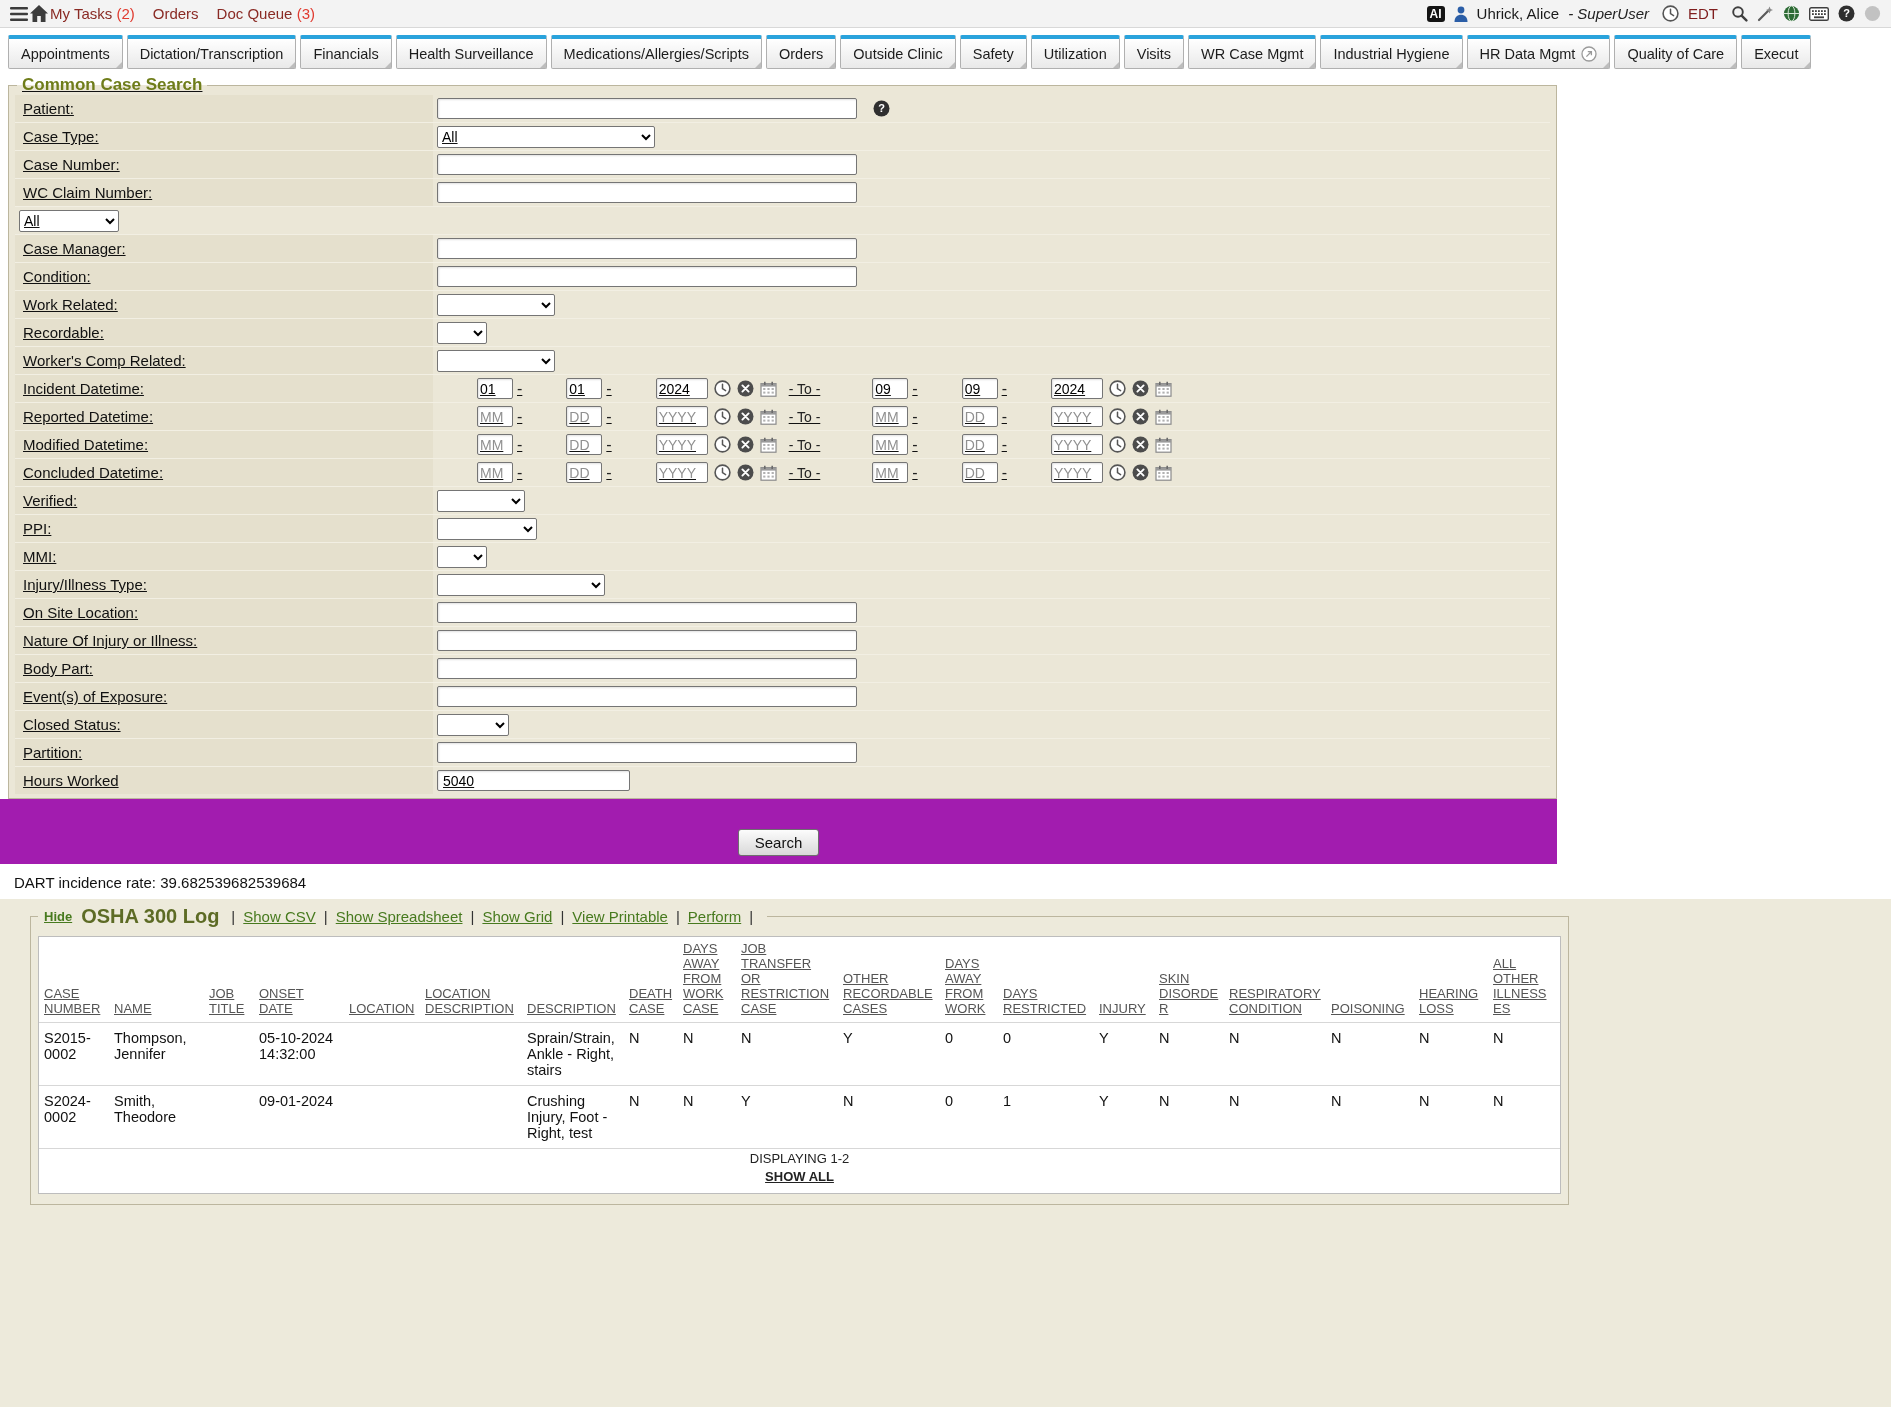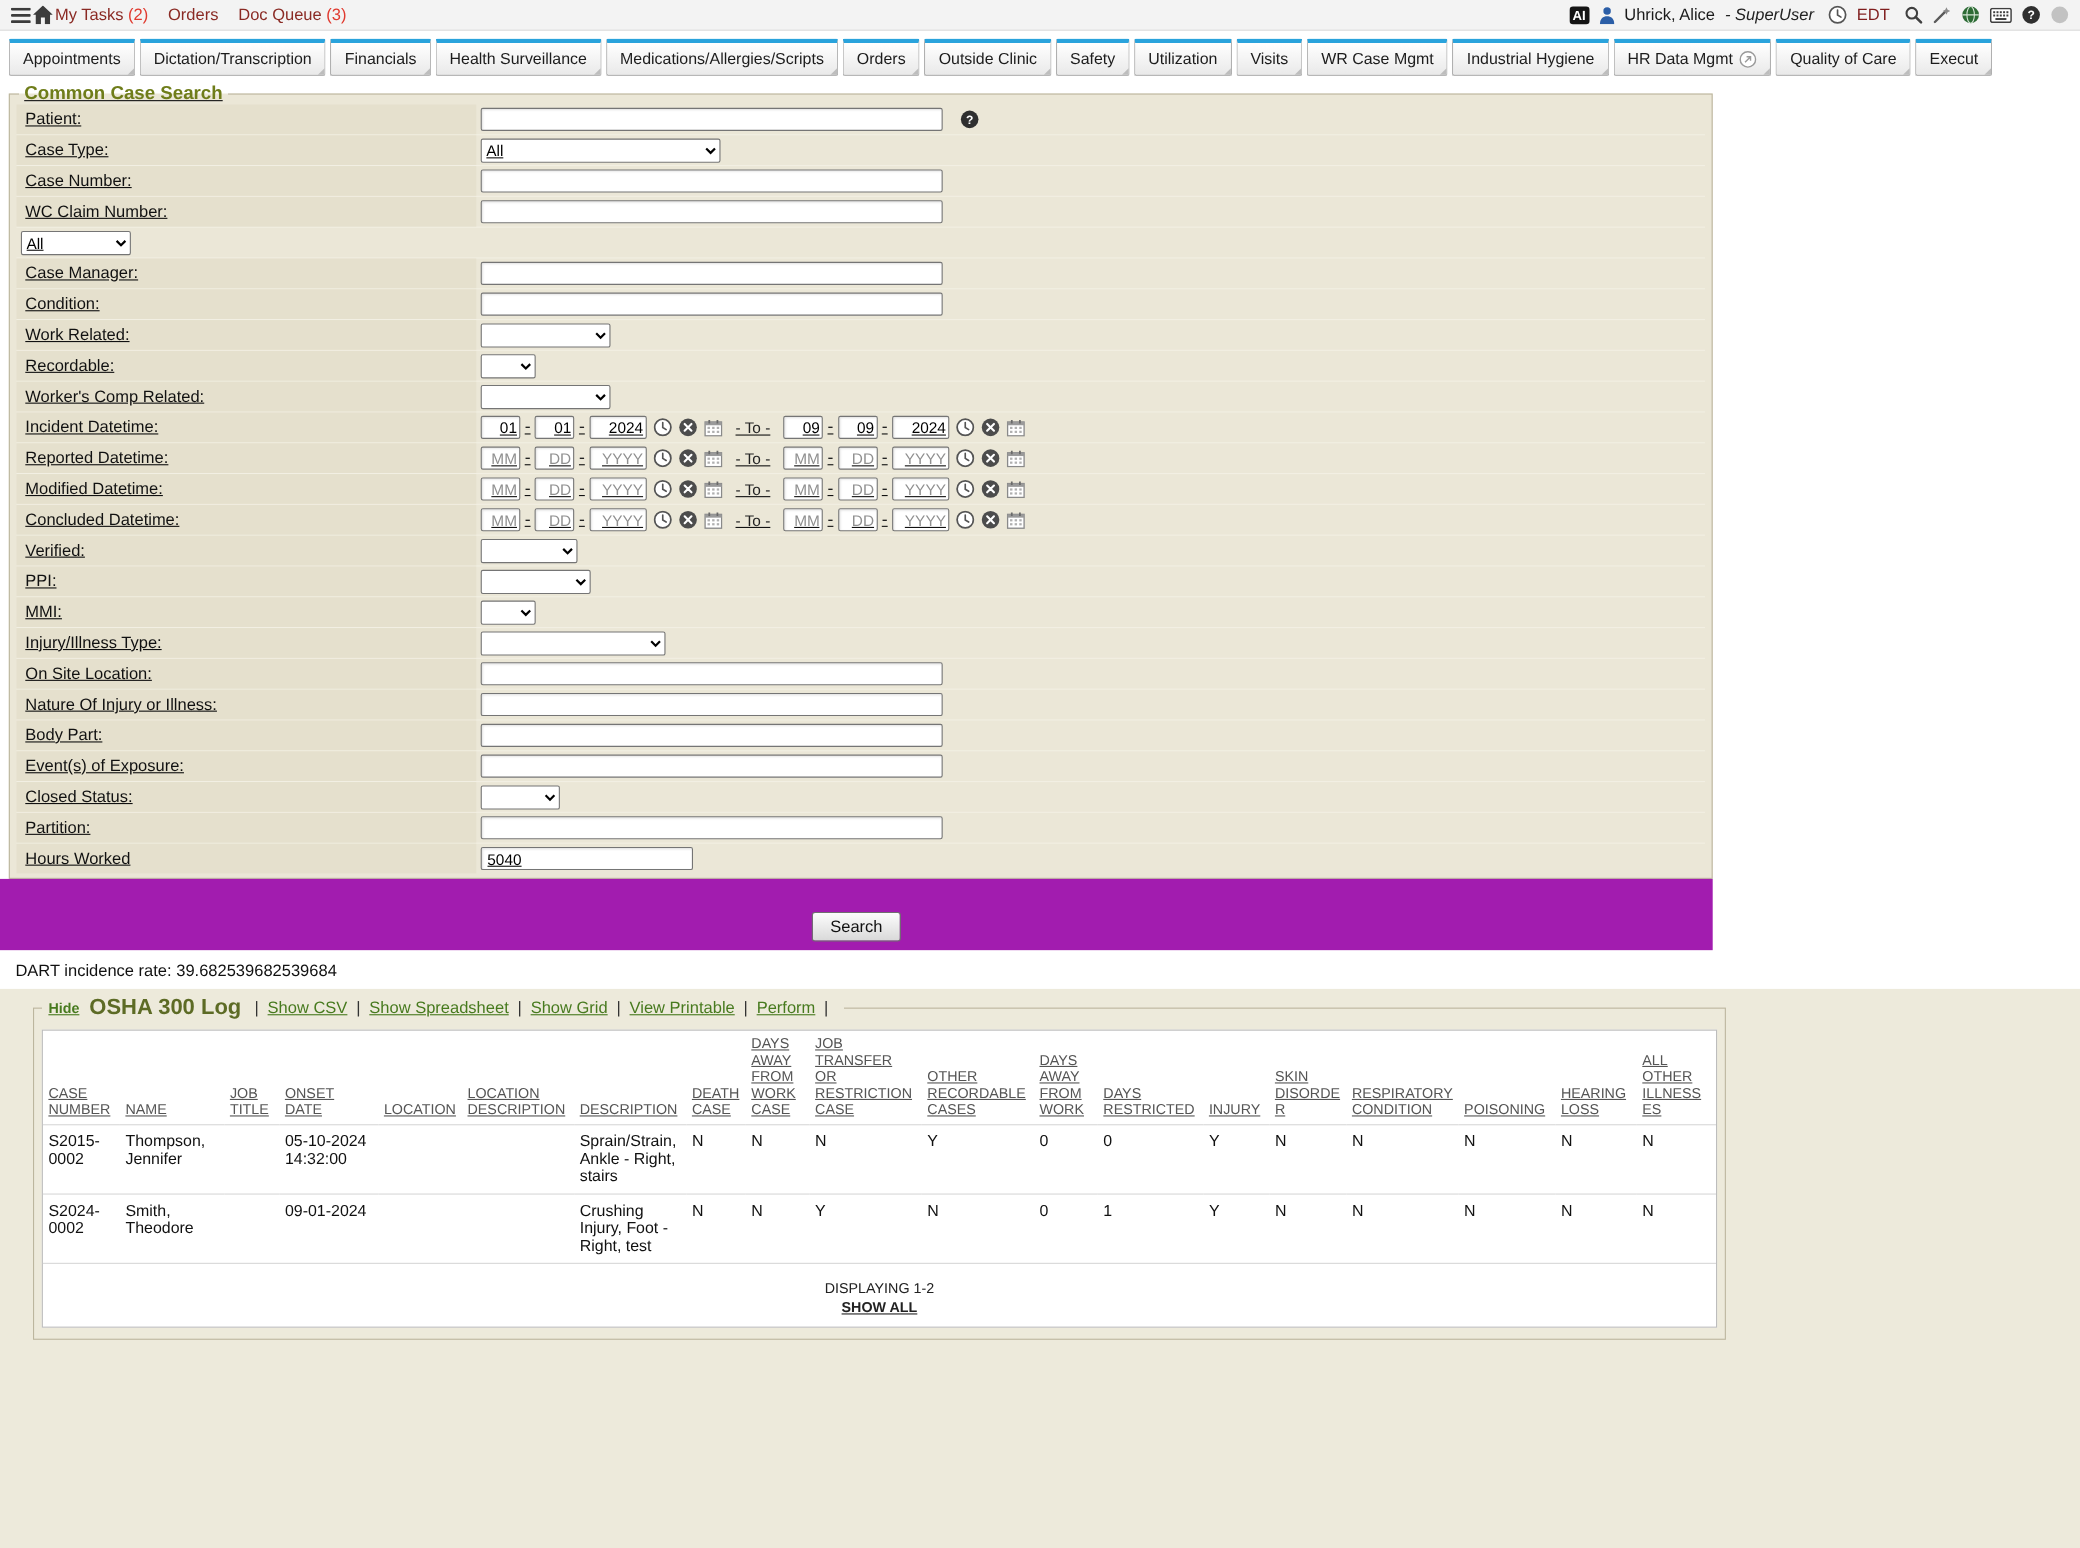--- a/index.html
+++ b/index.html
@@ -31,22 +31,22 @@
   
   .search-fieldset { margin:6px 0 0 8px; width:1549px; border:1px solid #bcb69e; background:#ebe7d7; padding:0 6px 4px 6px;text-decoration:underline; }
   .search-fieldset legend { font-size:17px; font-weight:bold; color:#6f7d1a; padding:0 5px; margin-left:2px; }
   .form-row { display:flex; align-items:stretch; border-bottom:1px solid #f2efe3; }
   .form-row:last-child { border-bottom:none; }
   .form-label { flex:0 0 418px; background:#e5e0cd; font-size:15px; display:flex; align-items:center; padding:3px 6px 3px 8px; }
   .form-ctl { flex:1; display:flex; align-items:center; gap:4px; padding:2px 4px; min-height:27px; }
   .ti { height:21px; border:1px solid #757575; border-radius:2px; background:#fff;
         font:14px "Liberation Sans", sans-serif; padding:1px 5px; box-shadow:inset 1px 1px 2px rgba(0,0,0,.12); }
   .sel { height:22px; border:1px solid #757575; border-radius:2px; background:#fff; font:14px "Liberation Sans", sans-serif; }
-  .di { width:36px; height:21px; text-align:right; border:1px solid #757575; border-radius:2px;
-        font:14px "Liberation Sans", sans-serif; padding:1px 2px; box-shadow:inset 1px 1px 2px rgba(0,0,0,.12); }
+  .di { width:36px; height:21px; text-align:left; border:1px solid #757575; border-radius:2px;
+        font:14px "Liberation Sans", sans-serif; padding:1px 2px; box-shadow:inset 1px 1px 2px rgba(0,0,0,.12);margin-left:40px; }
   .di.yyyy { width:52px; }
   .dash { margin:0 0px; color:#222; }
   .tosep { margin:0 8px; font-size:14px; color:#222; white-space:nowrap; }
   .help-icn { margin-left:12px; cursor:pointer; }
   .dicon { cursor:pointer; margin-left:2px; }
   input::placeholder { color:#909090; opacity:1; }
 
   
   .search-row { width:1557px; text-align:center; padding:30px 0 8px; background:#a21caf; }
   .btn { font:15px "Liberation Sans", sans-serif; padding:4px 16px; border:1px solid #6f6f6f; border-radius:3px;
@@ -63,21 +63,21 @@
   .glink { font-size:15px; color:#477a1e; text-decoration:underline; cursor:pointer; white-space:nowrap; }
   .lsep { margin:0 8px; color:#333; font-size:15px; }
 
   .osha-table-wrap { background:#fff; border:1px solid #bdbdbd; margin-top:6px; }
   table.osha { width:100%; border-collapse:collapse; table-layout:fixed; }
   .osha th { vertical-align:bottom; text-align:left; font-weight:normal; font-size:13px; color:#555;
              padding:4px 5px 6px 5px; overflow-wrap:break-word; }
   .osha th span { text-decoration:underline; cursor:pointer; }
   .osha td { vertical-align:top; font-size:14.5px; color:#111; padding:7px 5px; overflow-wrap:break-word; }
   .osha tbody tr { border-top:1px solid #d7d7d7; }
-  .table-footer { border-top:1px solid #d7d7d7; text-align:center; padding:14px 0 8px; }
+  .table-footer { border-top:1px solid #d7d7d7; text-align:center; padding:2px 0 8px; }
   .displaying { font-size:13px; color:#222; }
   .show-all { display:inline-block; margin-top:3px; font-size:13px; font-weight:bold; text-decoration:underline; color:#222; cursor:pointer; }
 </style>
 </head>
 <body>
 
 <div class="topbar">
   <div class="tb-left">
     <span class="icn" id="i-ham">
         <svg width="18" height="14" viewBox="0 0 18 14">

